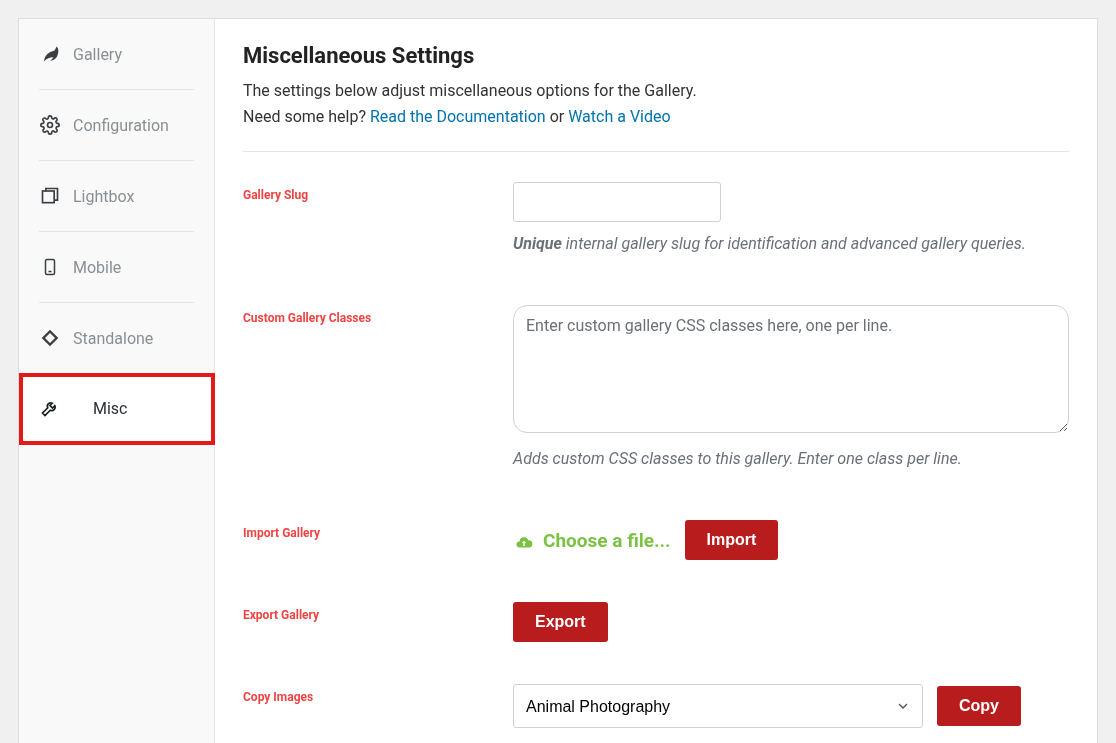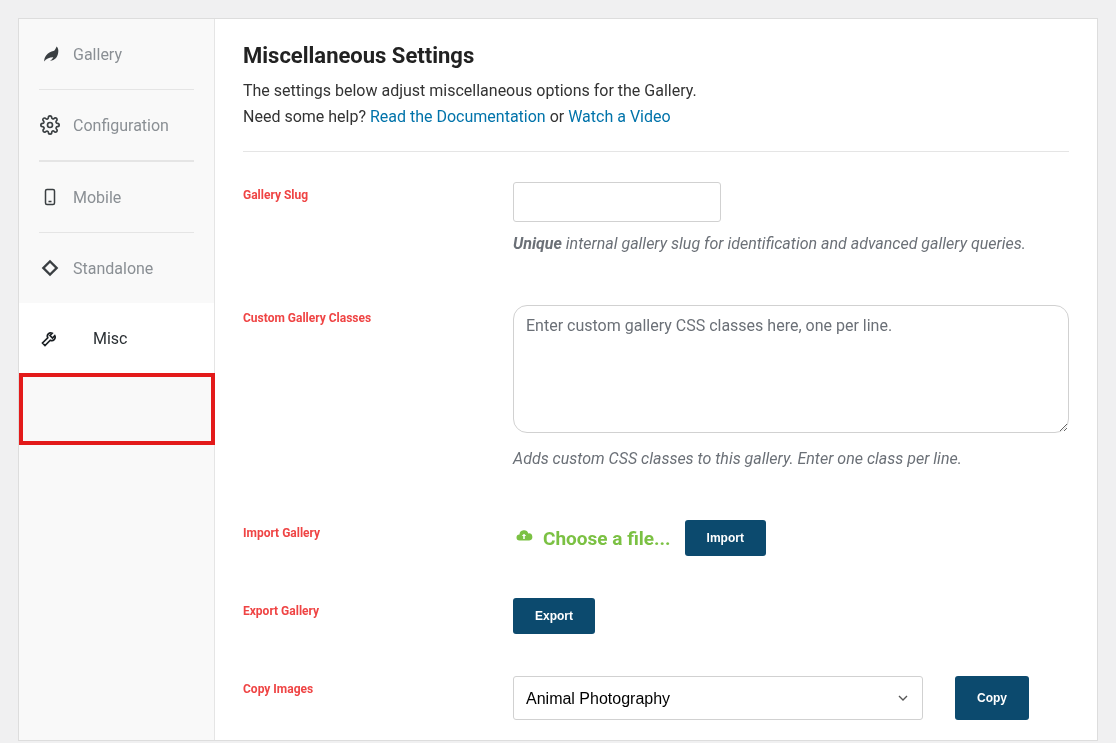--- a/index.html
+++ b/index.html
@@ -133,43 +133,44 @@
     margin-top: 12px;
     font-size: 16px;
     color: #6b7077;
     font-style: italic;
   }
   .help-text .b { font-weight: 700; font-style: italic; }
   .btn {
     display: inline-flex;
     align-items: center;
     justify-content: center;
-    background: #0c4a6e;
+    background: #b91c1c;
     color: #fff;
     border: none;
     border-radius: 3px;
-    font-size: 12px;
+    font-size: 16px;
     font-weight: 700;
     padding: 11px 22px;
     cursor: pointer;
   }
   .choose-file {
     color: #7bc143;
     font-weight: 700;
     font-size: 19px;
     display: inline-flex;
-    align-items: flex-start;
+    align-items: flex-end;
     gap: 8px;
     margin-right: 14px;
     cursor: pointer;
   }
   .choose-file .cloud-icon svg { display: block; }
   .select-wrap {
     display: flex;
-    gap: 32px;
+    align-items: center;
+    gap: 14px;
   }
   .select {
     flex: 1;
     max-width: 410px;
     height: 44px;
     border: 1px solid #d1d1d1;
     border-radius: 3px;
     padding: 0 40px 0 12px;
     font-size: 16px;
     background: #fff;
@@ -214,20 +215,29 @@
         <span class="icon">
           <svg width="20" height="20" viewBox="0 0 24 24" fill="none" stroke="#3a3f42" stroke-width="2">
               <circle cx="12" cy="12" r="3"></circle>
               <path d="M19.4 15a1.7 1.7 0 0 0 .3 1.8l.1.1a2 2 0 1 1-2.8 2.8l-.1-.1a1.7 1.7 0 0 0-1.8-.3 1.7 1.7 0 0 0-1 1.5V21a2 2 0 0 1-4 0v-.1a1.7 1.7 0 0 0-1-1.5 1.7 1.7 0 0 0-1.8.3l-.1.1a2 2 0 1 1-2.8-2.8l.1-.1a1.7 1.7 0 0 0 .3-1.8 1.7 1.7 0 0 0-1.5-1H3a2 2 0 0 1 0-4h.1a1.7 1.7 0 0 0 1.5-1 1.7 1.7 0 0 0-.3-1.8l-.1-.1a2 2 0 1 1 2.8-2.8l.1.1a1.7 1.7 0 0 0 1.8.3H9a1.7 1.7 0 0 0 1-1.5V3a2 2 0 0 1 4 0v.1a1.7 1.7 0 0 0 1 1.5 1.7 1.7 0 0 0 1.8-.3l.1-.1a2 2 0 1 1 2.8 2.8l-.1.1a1.7 1.7 0 0 0-.3 1.8V9a1.7 1.7 0 0 0 1.5 1H21a2 2 0 0 1 0 4h-.1a1.7 1.7 0 0 0-1.5 1z"></path>
             </svg>
         </span>
         <span class="label">Configuration</span>
       </div>
       <div class="divider"></div>
 
+      <div class="sidebar-item">
+        <span class="icon">
+          <svg width="20" height="20" viewBox="0 0 24 24" fill="none" stroke="#3a3f42" stroke-width="2">
+              <rect x="3" y="6" width="14" height="14"></rect>
+              <path d="M7 6V3h14v14h-3"></path>
+            </svg>
+        </span>
+        <span class="label">Lightbox</span>
+      </div>
       <div class="divider"></div>
 
       <div class="sidebar-item">
         <span class="icon">
           <svg width="18" height="20" viewBox="0 0 24 24" fill="none" stroke="#3a3f42" stroke-width="2">
               <rect x="6" y="2" width="12" height="20" rx="2"></rect>
               <line x1="10" y1="18" x2="14" y2="18"></line>
             </svg>
         </span>
         <span class="label">Mobile</span>

